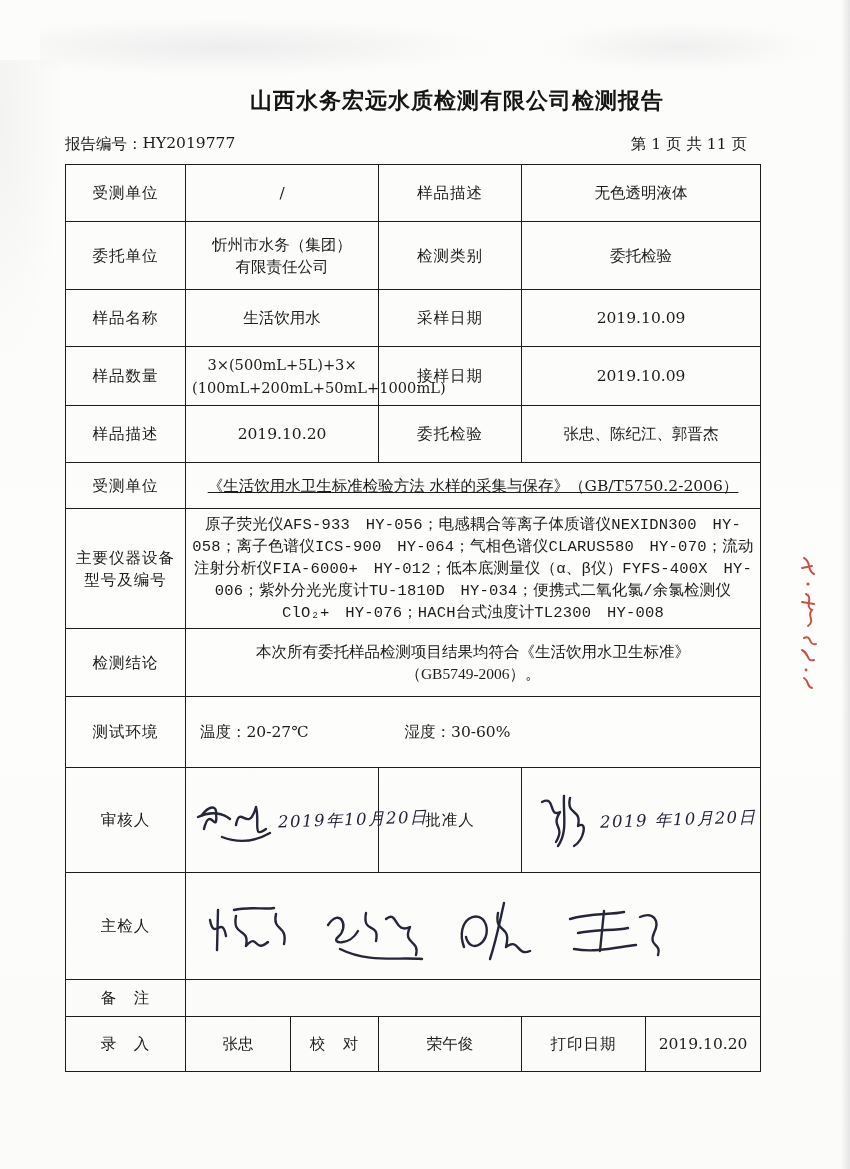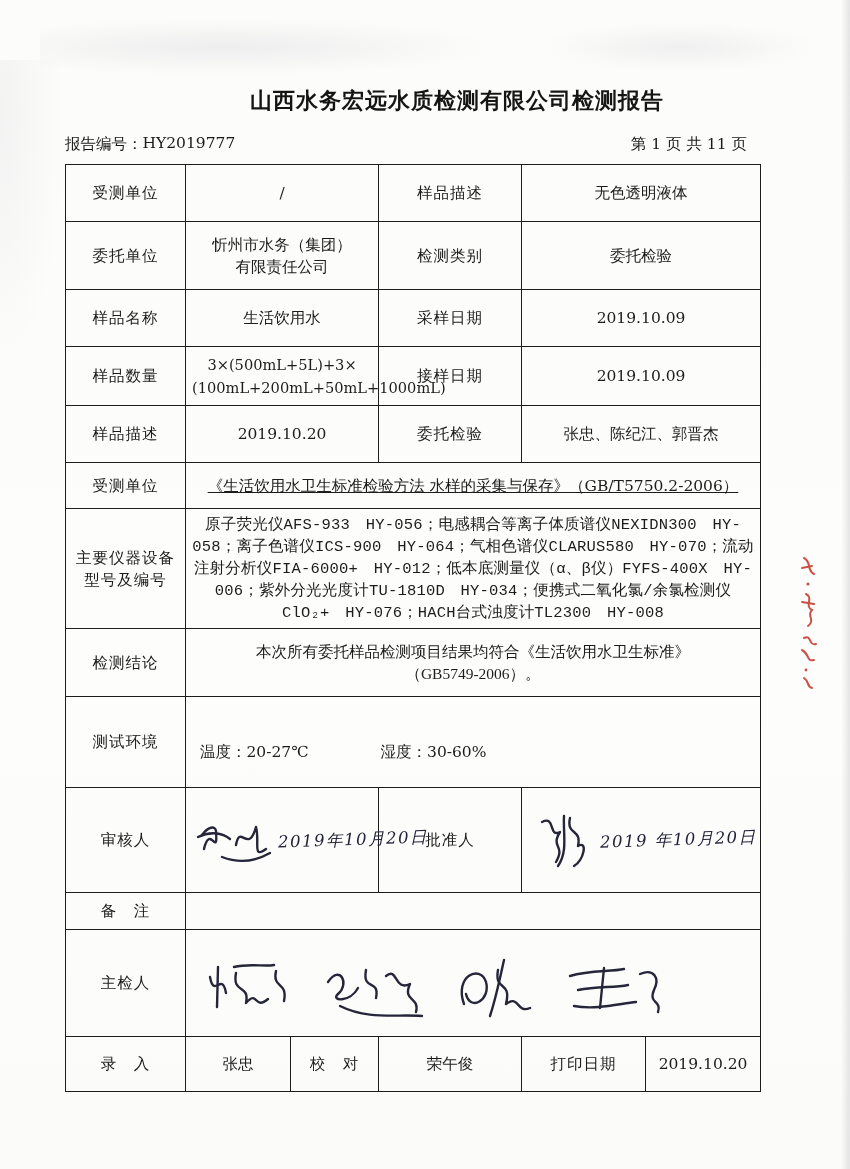--- a/index.html
+++ b/index.html
@@ -46,21 +46,21 @@
   }
   td.lbl{letter-spacing:1px;}
   td.txt-left{text-align:left;padding-left:12px;text-decoration:underline;}
   td.method-cell{font-size:14.8px;}
   td.instr-cell{
     text-align:left;font-size:14.6px;line-height:23.6px;
     padding:4px 8px 4px 10px;letter-spacing:.2px;font-family:Liberation Mono, monospace;
   }
   td.concl-cell{text-align:left;line-height:26px;padding-left:10px;vertical-align:top;padding-top:8px;font-family:Liberation Serif, serif;}
   td.env-cell{text-align:left;}
-  .env-wrap{display:flex;gap:72px;padding-left:8px;margin-top:20px;}
+  .env-wrap{display:flex;gap:96px;padding-left:8px;}
   td.rel{position:relative;}
   .stray-dot{position:absolute;left:36%;top:37px;font-size:15px;color:#222;}
 
   .sig-wrap{display:flex;align-items:center;justify-content:flex-start;gap:6px;padding-left:2px;}
   .sig{overflow:visible;flex:0 0 auto;}
   .sig path{fill:none;stroke:#26263a;stroke-width:2.4;stroke-linecap:round;stroke-linejoin:round;}
   .hand-date{
     font-size:16.5px;color:#23233a;letter-spacing:1.5px;
     transform:rotate(-2deg);display:inline-block;white-space:nowrap;
     font-style:italic;
@@ -186,25 +186,20 @@
       <td colspan="2">
         <span class="sig-wrap">
           <svg class="sig" width="64" height="56" viewBox="0 0 64 56">
             <path d="M12,10 C26,3 18,26 30,20 C20,36 36,33 26,50"></path>
             <path d="M40,6 C36,24 52,16 48,34 C58,28 54,48 44,54"></path>
             <path d="M34,4 C33,22 38,40 28,54"></path>
           </svg>
           <span class="hand-date">2019 年10月20日</span>
         </span>
       </td>
-    </tr>
-
-    <tr style="height:37px">
-      <td class="lbl">备　注</td>
-      <td colspan="5"></td>
     </tr>
 
     <tr style="height:65px">
       <td class="lbl">主检人</td>
       <td colspan="5">
         <span class="chief-wrap">
           <svg class="sig" width="96" height="56" viewBox="0 0 96 56">
             <path d="M8,18 C12,40 20,12 24,34"></path>
             <path d="M16,8 L15,48"></path>
             <path d="M34,14 C30,36 48,24 44,44 C56,30 52,52 66,40"></path>
@@ -224,20 +219,25 @@
           </svg>
           <svg class="sig" width="100" height="54" viewBox="0 0 100 54">
             <path d="M10,16 C30,10 50,12 64,9"></path>
             <path d="M18,30 C38,26 54,28 68,25"></path>
             <path d="M14,46 C36,50 58,44 76,42"></path>
             <path d="M44,8 L40,48"></path>
             <path d="M80,14 C94,8 100,18 94,30 C88,44 102,40 98,52"></path>
           </svg>
         </span>
       </td>
+    </tr>
+
+    <tr style="height:37px">
+      <td class="lbl">备　注</td>
+      <td colspan="5"></td>
     </tr>
 
     <tr style="height:55px">
       <td class="lbl">录　入</td>
       <td>张忠</td>
       <td class="lbl">校　对</td>
       <td>荣午俊</td>
       <td class="lbl">打印日期</td>
       <td>2019.10.20</td>
     </tr>

